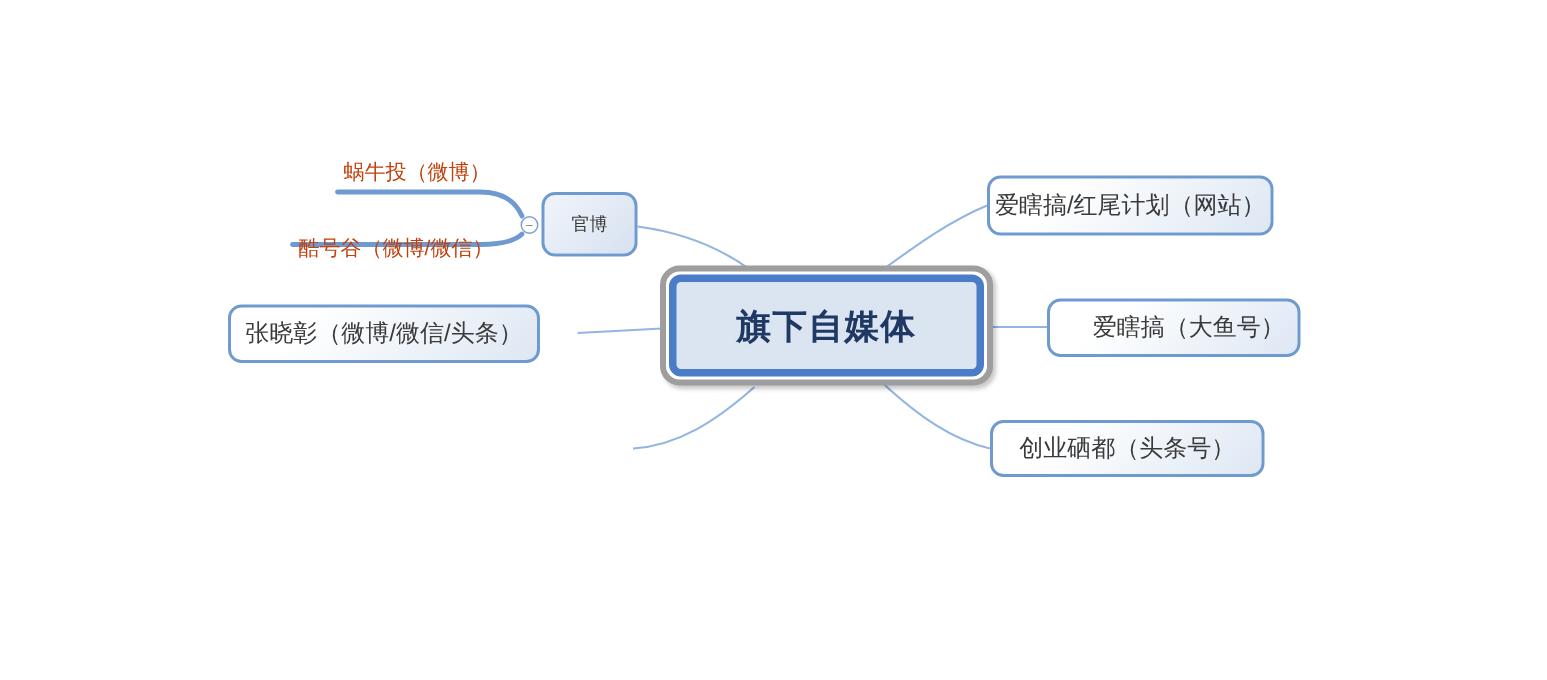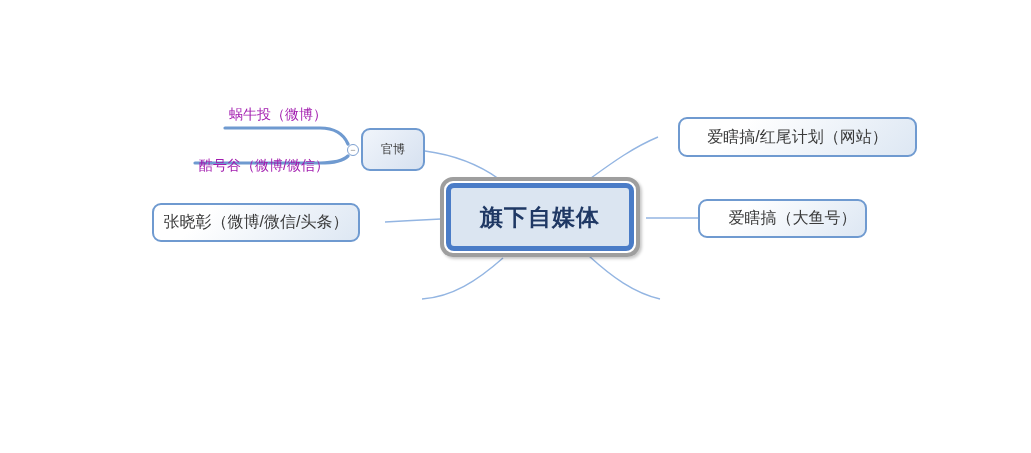--- a/index.html
+++ b/index.html
@@ -31,21 +31,21 @@
     background: linear-gradient(135deg, #ffffff 25%, #dde7f3 100%);
     color: #3a3a3a;
     font-size: 16px;
     white-space: nowrap;
     box-sizing: border-box;
     cursor: default;
   }
   .central-outer {
     position: absolute;
     left: 440px; top: 177px;
-    width: 200px; height: 80px;
+    width: 222px; height: 80px;
     border: 4px solid #9e9e9e;
     border-radius: 13px;
     background: #ffffff;
     box-sizing: border-box;
     padding: 2px;
     box-shadow: 2px 2px 3px rgba(0,0,0,0.22);
   }
   .central-inner {
     width: 100%; height: 100%;
     border: 5px solid #4a7cc7;
@@ -57,21 +57,21 @@
     justify-content: center;
     color: #1f3864;
     font-size: 23px;
     font-weight: bold;
     letter-spacing: 1px;
     white-space: nowrap;
   }
   .subtopic-label {
     position: absolute;
     font-size: 14px;
-    color: #a21caf;
+    color: #c2410c;
     text-align: center;
     white-space: nowrap;
     cursor: default;
   }
   .collapse-toggle {
     position: absolute;
     left: 347px; top: 144px;
     width: 12px; height: 12px;
     border: 1px solid #7da0d0;
     border-radius: 50%;
@@ -117,28 +117,31 @@
 
   <div class="topic" style="left:361px; top:128px; width:64px; height:43px; font-size:12px; background:linear-gradient(135deg,#eef3fa 10%,#d9e3f1 90%);">
     <span>官博</span>
   </div>
 
   <div class="topic" style="left:152px; top:203px; width:208px; height:39px;">
     <span>张晓彰（微博/微信/头条）</span>
   </div>
 
 
-  <div class="topic" style="left:658px; top:117px; width:239px; height:40px;margin-left:20px;">
+  <div class="topic" style="left:658px; top:117px; width:191px; height:40px;">
     <span>爱瞎搞/红尾计划（网站）</span>
   </div>
 
   <div class="topic" style="left:698px; top:199px; width:169px; height:39px;padding-left:20px;">
     <span>爱瞎搞（大鱼号）</span>
   </div>
 
+  <div class="topic" style="left:660px; top:280px; width:183px; height:38px;">
+    <span>创业硒都（头条号）</span>
+  </div>
 
   <div class="central-outer">
     <div class="central-inner">
       <span>旗下自媒体</span>
     </div>
   </div>
 
 </div>
 
 </body></html>

